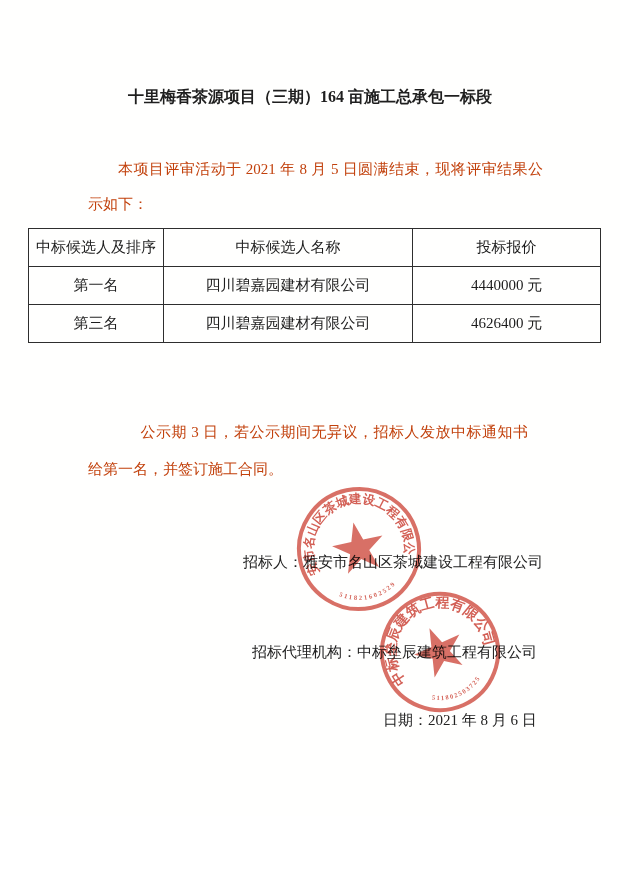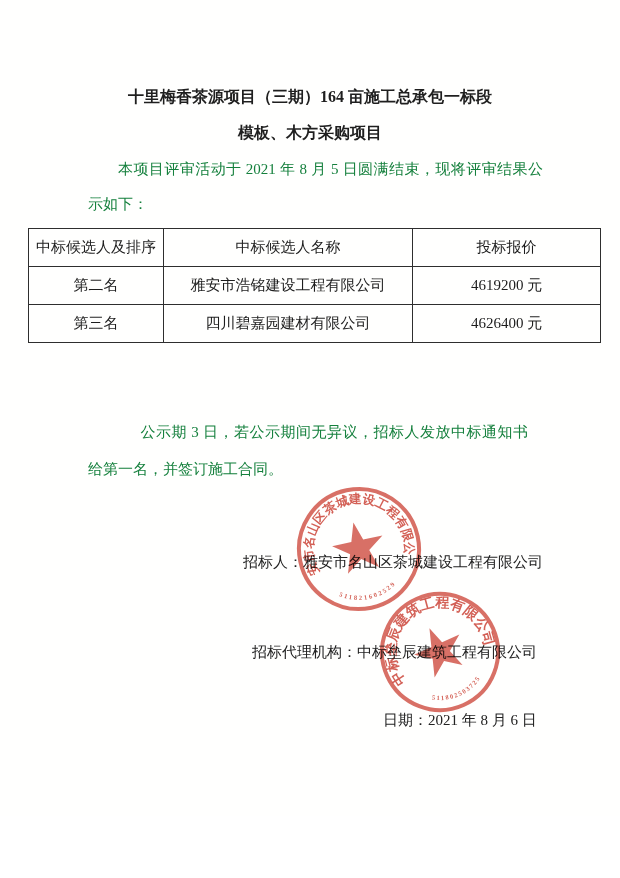--- a/index.html
+++ b/index.html
@@ -26,21 +26,21 @@
     font-weight: bold;
     line-height: 22px;
     white-space: nowrap;
   }
   .title-1 { top: 86px; }
   .title-2 { top: 122px; }
   .para {
     position: absolute;
     font-size: 15px;
     text-align: justify;
-    color: #15803d;
+    color: #c2410c;
   }
   .intro {
     left: 88px;
     top: 152px;
     width: 455px;
     line-height: 35px;
     text-indent: 2em;
   }
   .notice {
     left: 88px;
@@ -87,40 +87,39 @@
     font-family: "Liberation Serif", "DejaVu Serif", serif;
     font-weight: bold;
   }
 </style>
 </head>
 <body>
 
 <div class="page">
 
   <div class="doc-title title-1">十里梅香茶源项目（三期）164 亩施工总承包一标段</div>
-  <div class="doc-title title-2">模板、木方采购项目</div>
 
   <div class="para intro">本项目评审活动于 2021 年 8 月 5 日圆满结束，现将评审结果公示如下：</div>
 
   <table class="bid-table">
     <colgroup>
       <col style="width:135px">
         <col style="width:249px">
         <col style="width:188px">
     </colgroup>
     <tbody>
       <tr>
         <th>中标候选人及排序</th>
         <th>中标候选人名称</th>
         <th>投标报价</th>
       </tr>
       <tr>
-        <td>第二名</td>
-        <td>雅安市浩铭建设工程有限公司</td>
-        <td>4619200 元</td>
+        <td>第一名</td>
+        <td>四川碧嘉园建材有限公司</td>
+        <td>4440000 元</td>
       </tr>
       <tr>
         <td>第三名</td>
         <td>四川碧嘉园建材有限公司</td>
         <td>4626400 元</td>
       </tr>
     </tbody>
   </table>
 
   <div class="para notice">公示期 3 日，若公示期间无异议，招标人发放中标通知书给第一名，并签订施工合同。</div>

